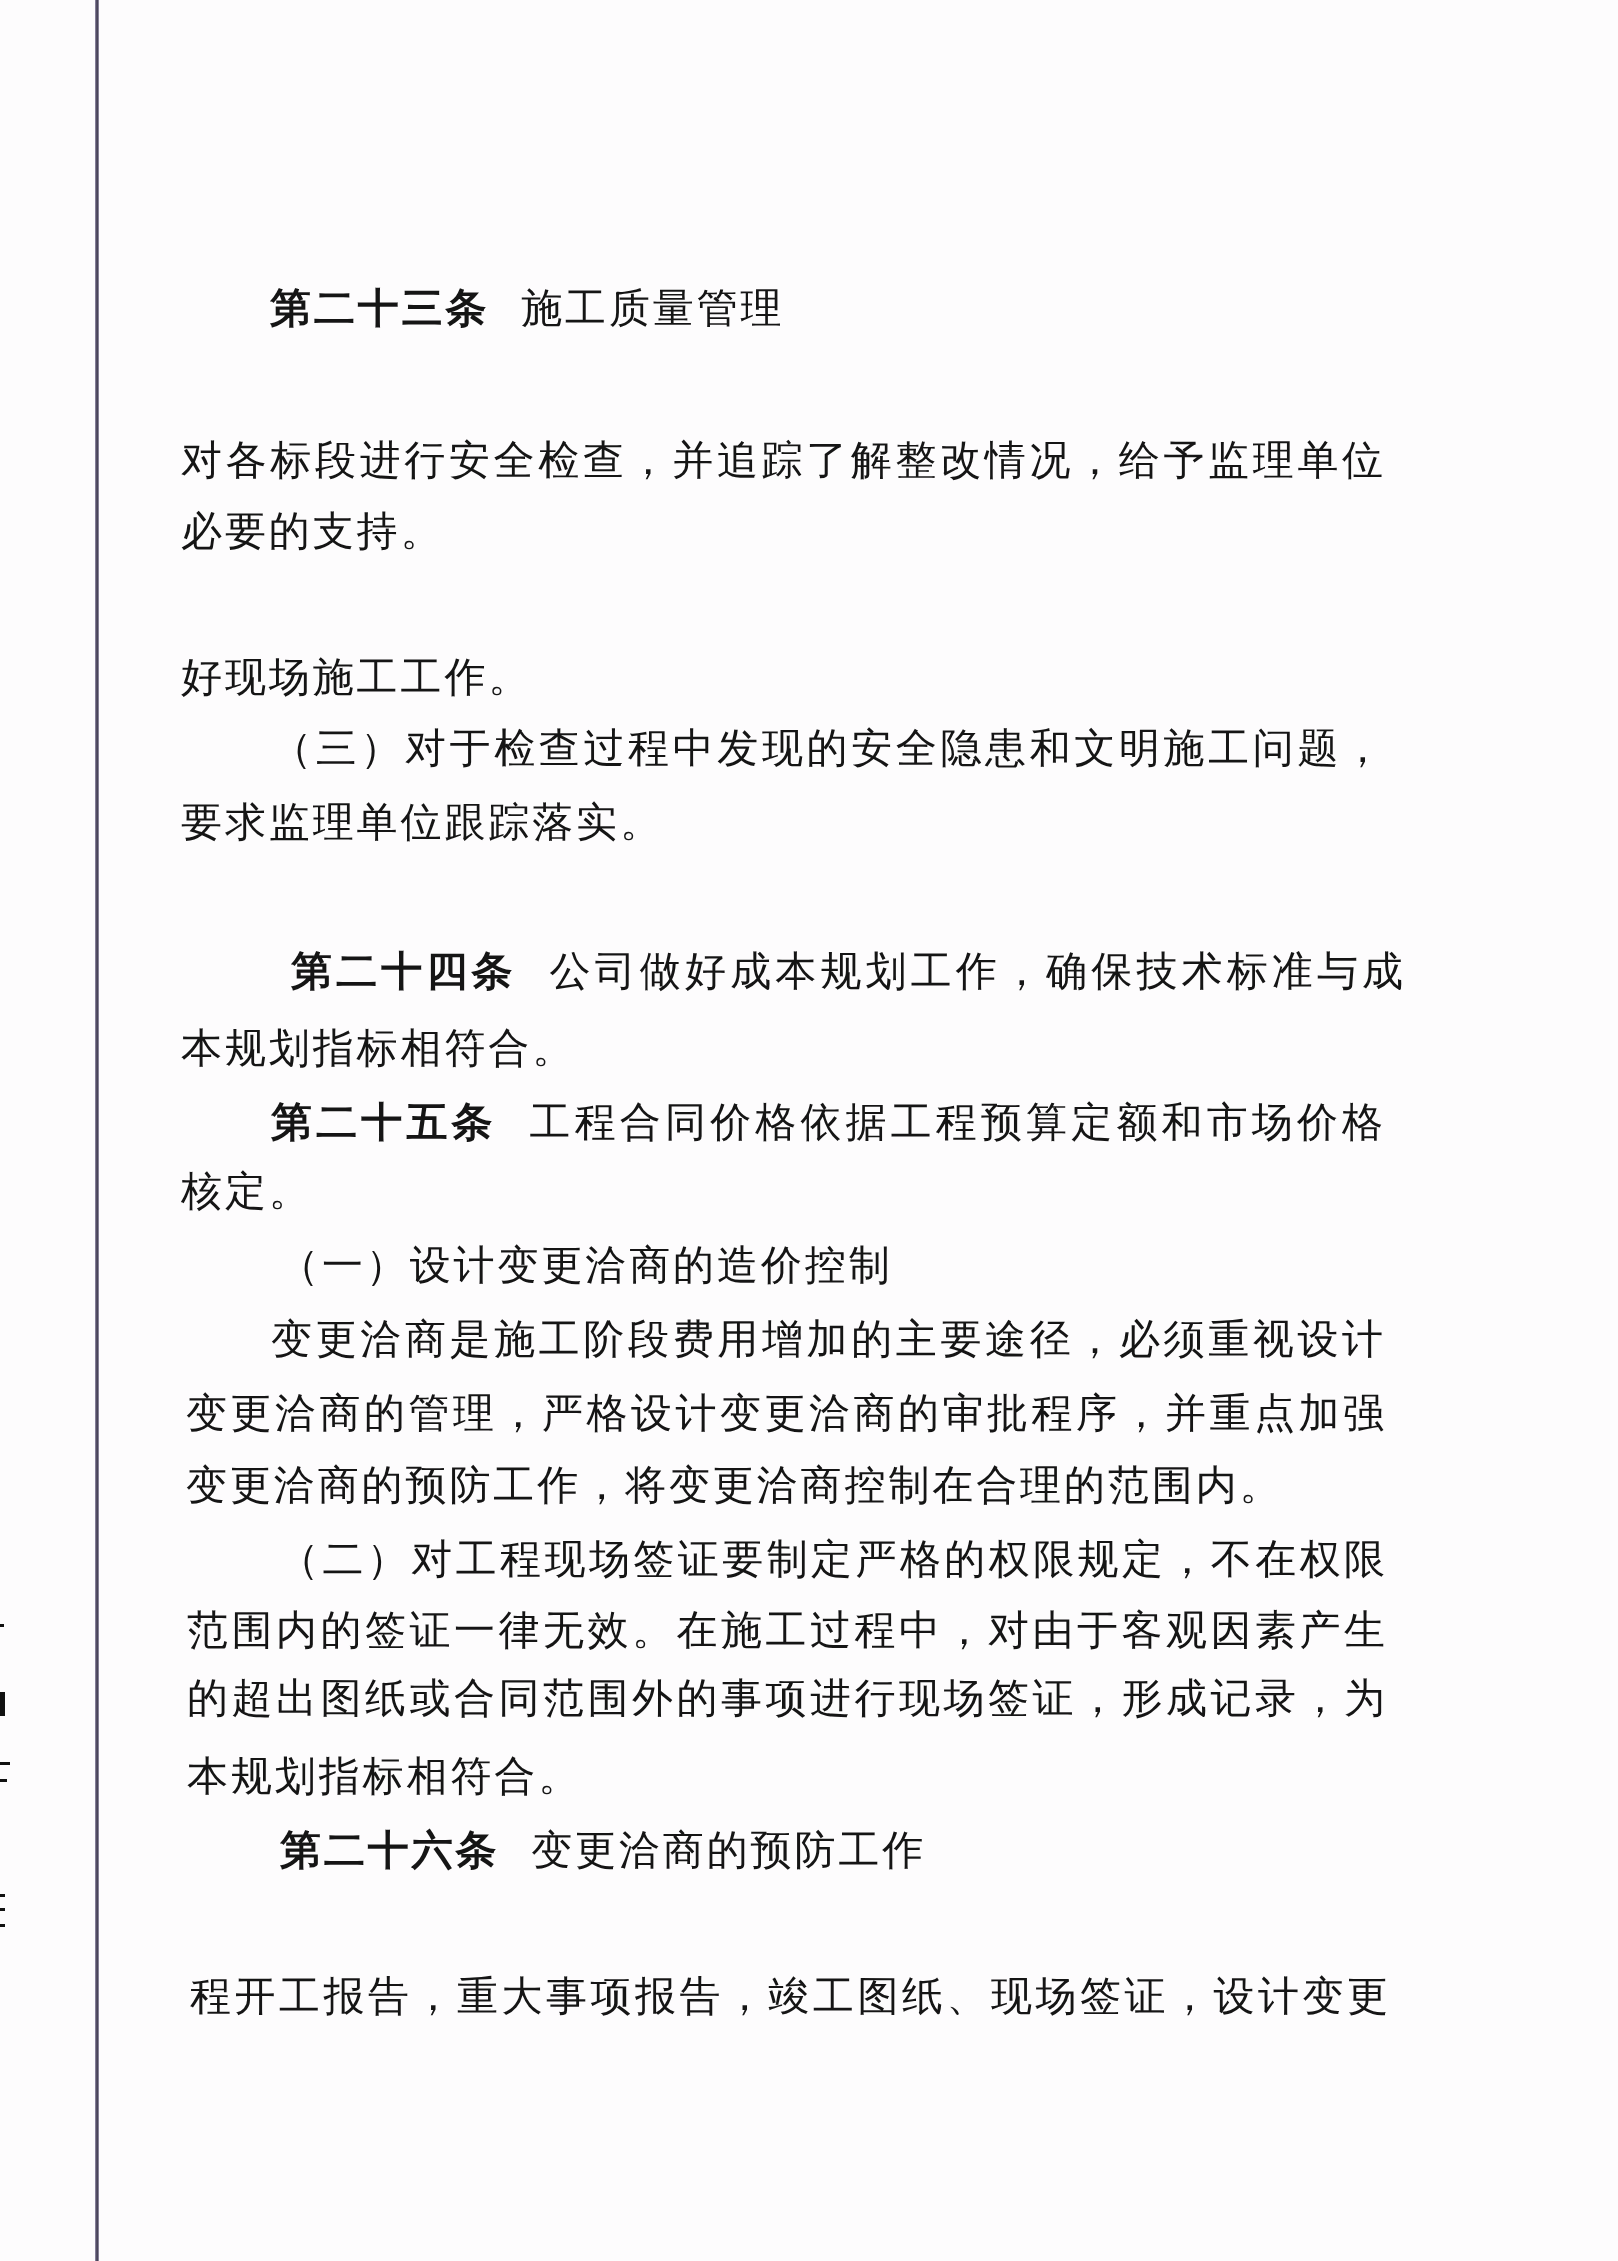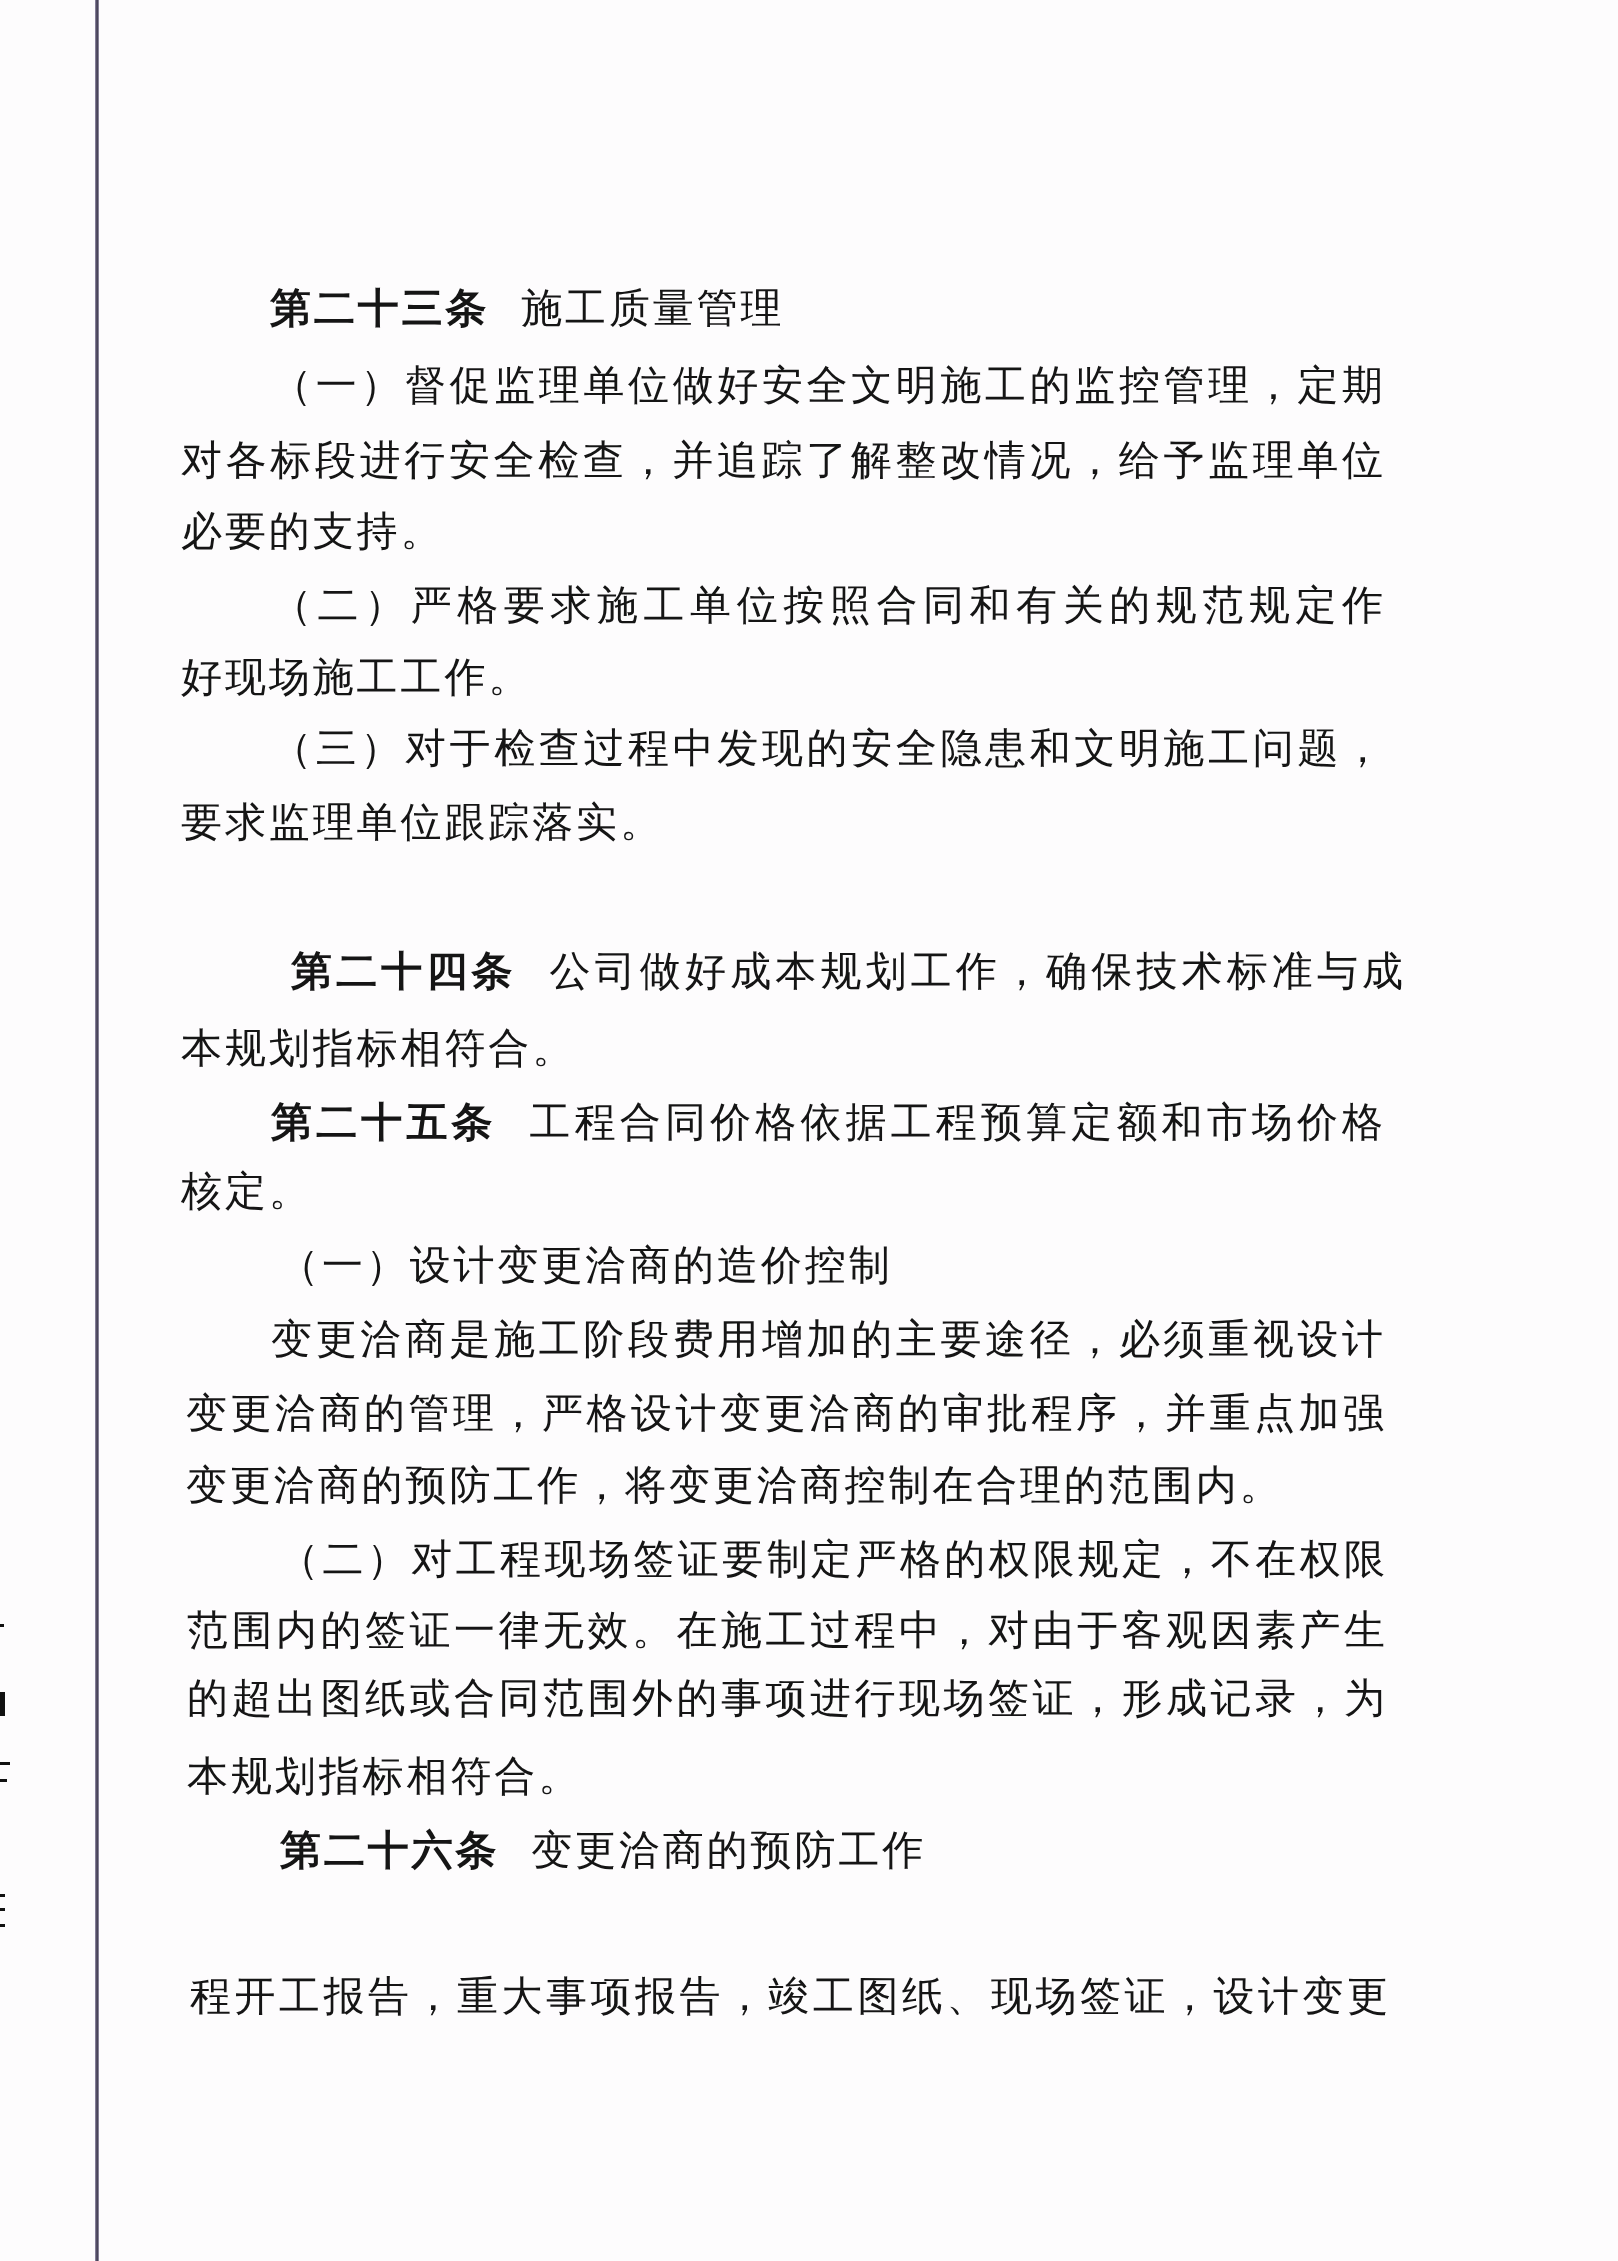--- a/index.html
+++ b/index.html
@@ -80,25 +80,23 @@
   <div class="frag" style="top:1924px;width:5px;height:2.9px;"></div>
 </div>
 
 <div class="doc">
 
   <div class="line" style="left:270px;top:283px;">
     <span class="bold-lead">第二十三条</span>
     <span style="margin-left:15.7px;">施工质量管理</span>
   </div>
 
-  <div class="line justify" style="left:271px;top:360px;width:1115px;">（一）督促监理单位做好安全文明施工的监控管理，定期</div>
   <div class="line justify" style="left:181px;top:435px;width:1205px;">对各标段进行安全检查，并追踪了解整改情况，给予监理单位</div>
   <div class="line" style="left:181px;top:506px;">必要的支持。</div>
 
-  <div class="line justify" style="left:271px;top:580px;width:1115px;">（二）严格要求施工单位按照合同和有关的规范规定作</div>
   <div class="line" style="left:181px;top:652px;">好现场施工工作。</div>
 
   <div class="line justify" style="left:271px;top:723px;width:1115px;">（三）对于检查过程中发现的安全隐患和文明施工问题，</div>
   <div class="line" style="left:181px;top:797px;">要求监理单位跟踪落实。</div>
 
 
   <div class="line justify" style="left:271px;top:946px;width:1115px;margin-left:20px;">
     <span class="bold-lead">第二十四条</span>
     <span style="margin-left:15.7px;">公司做好成本规划工作，确保技术标准与成</span>
   </div>

